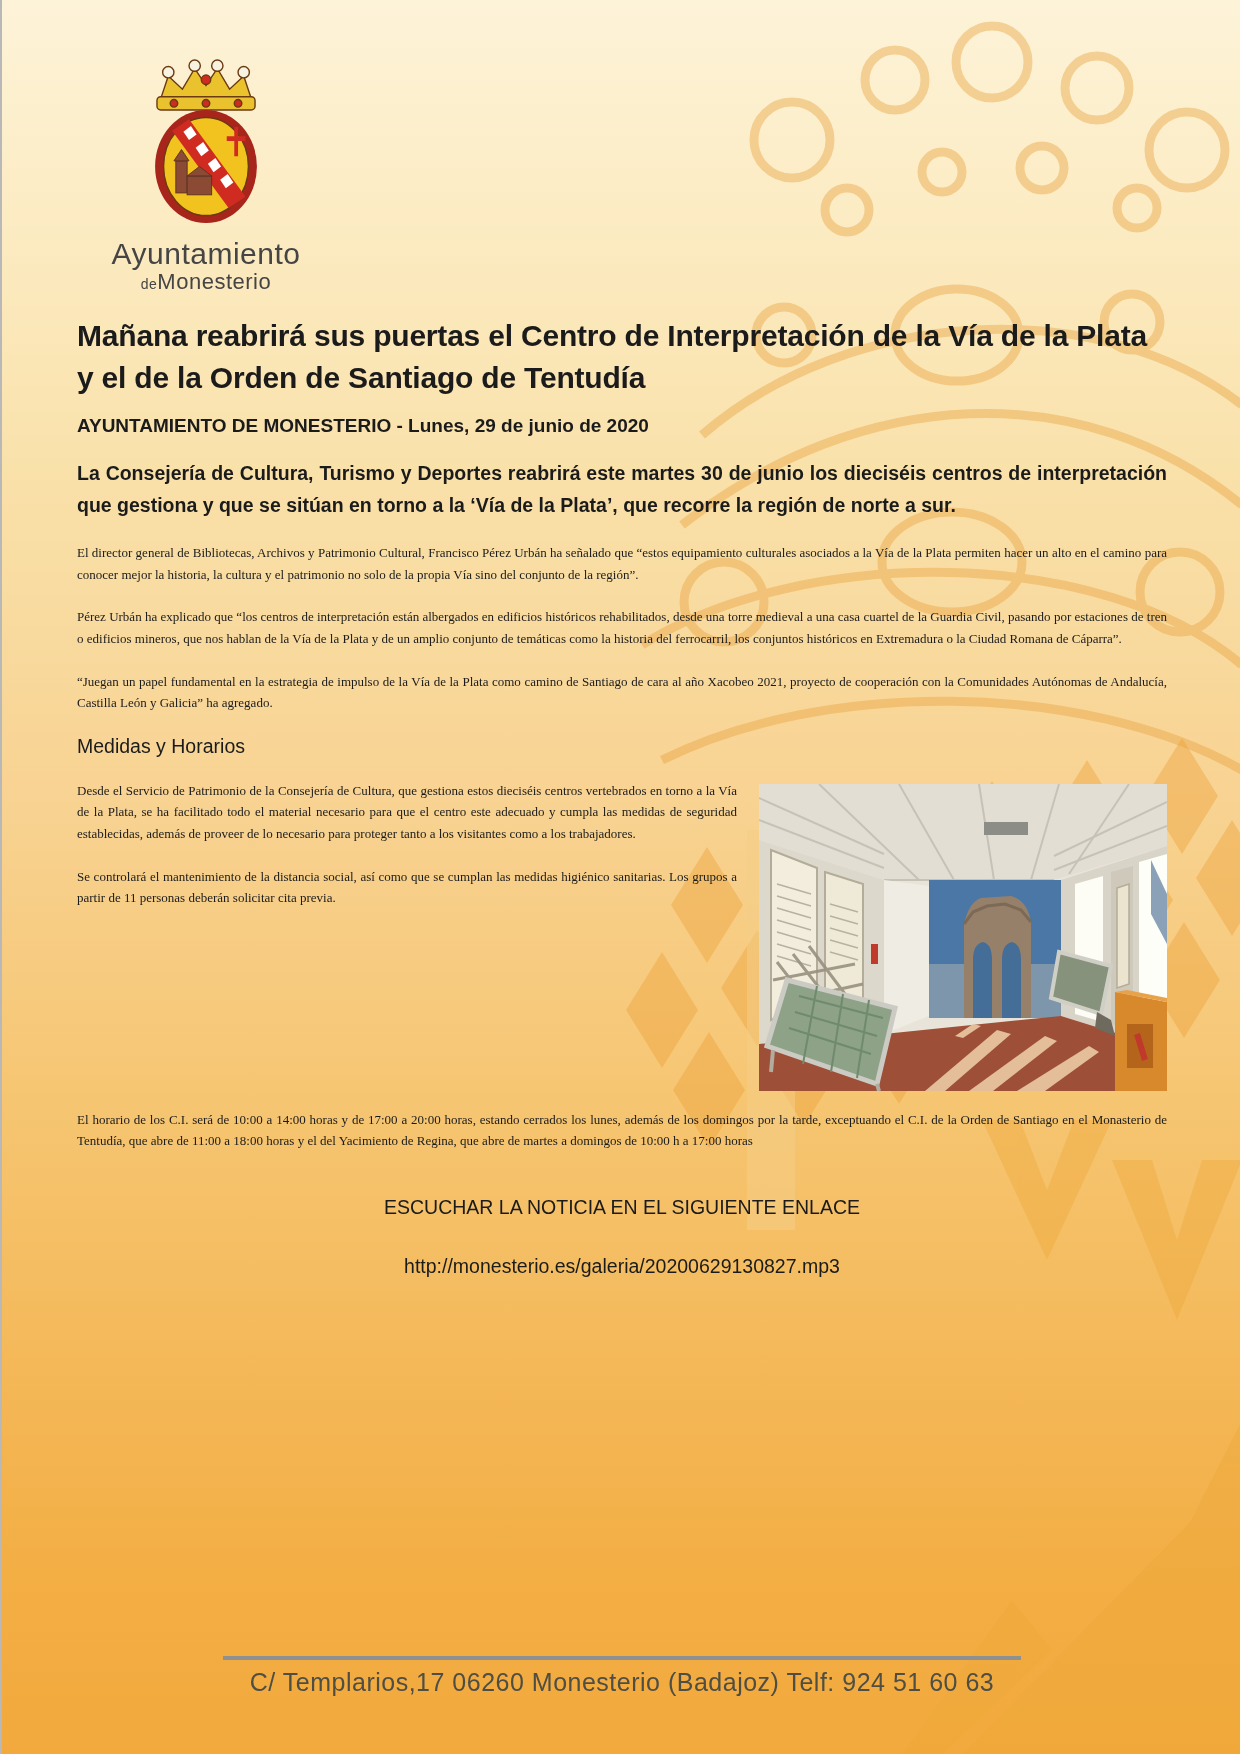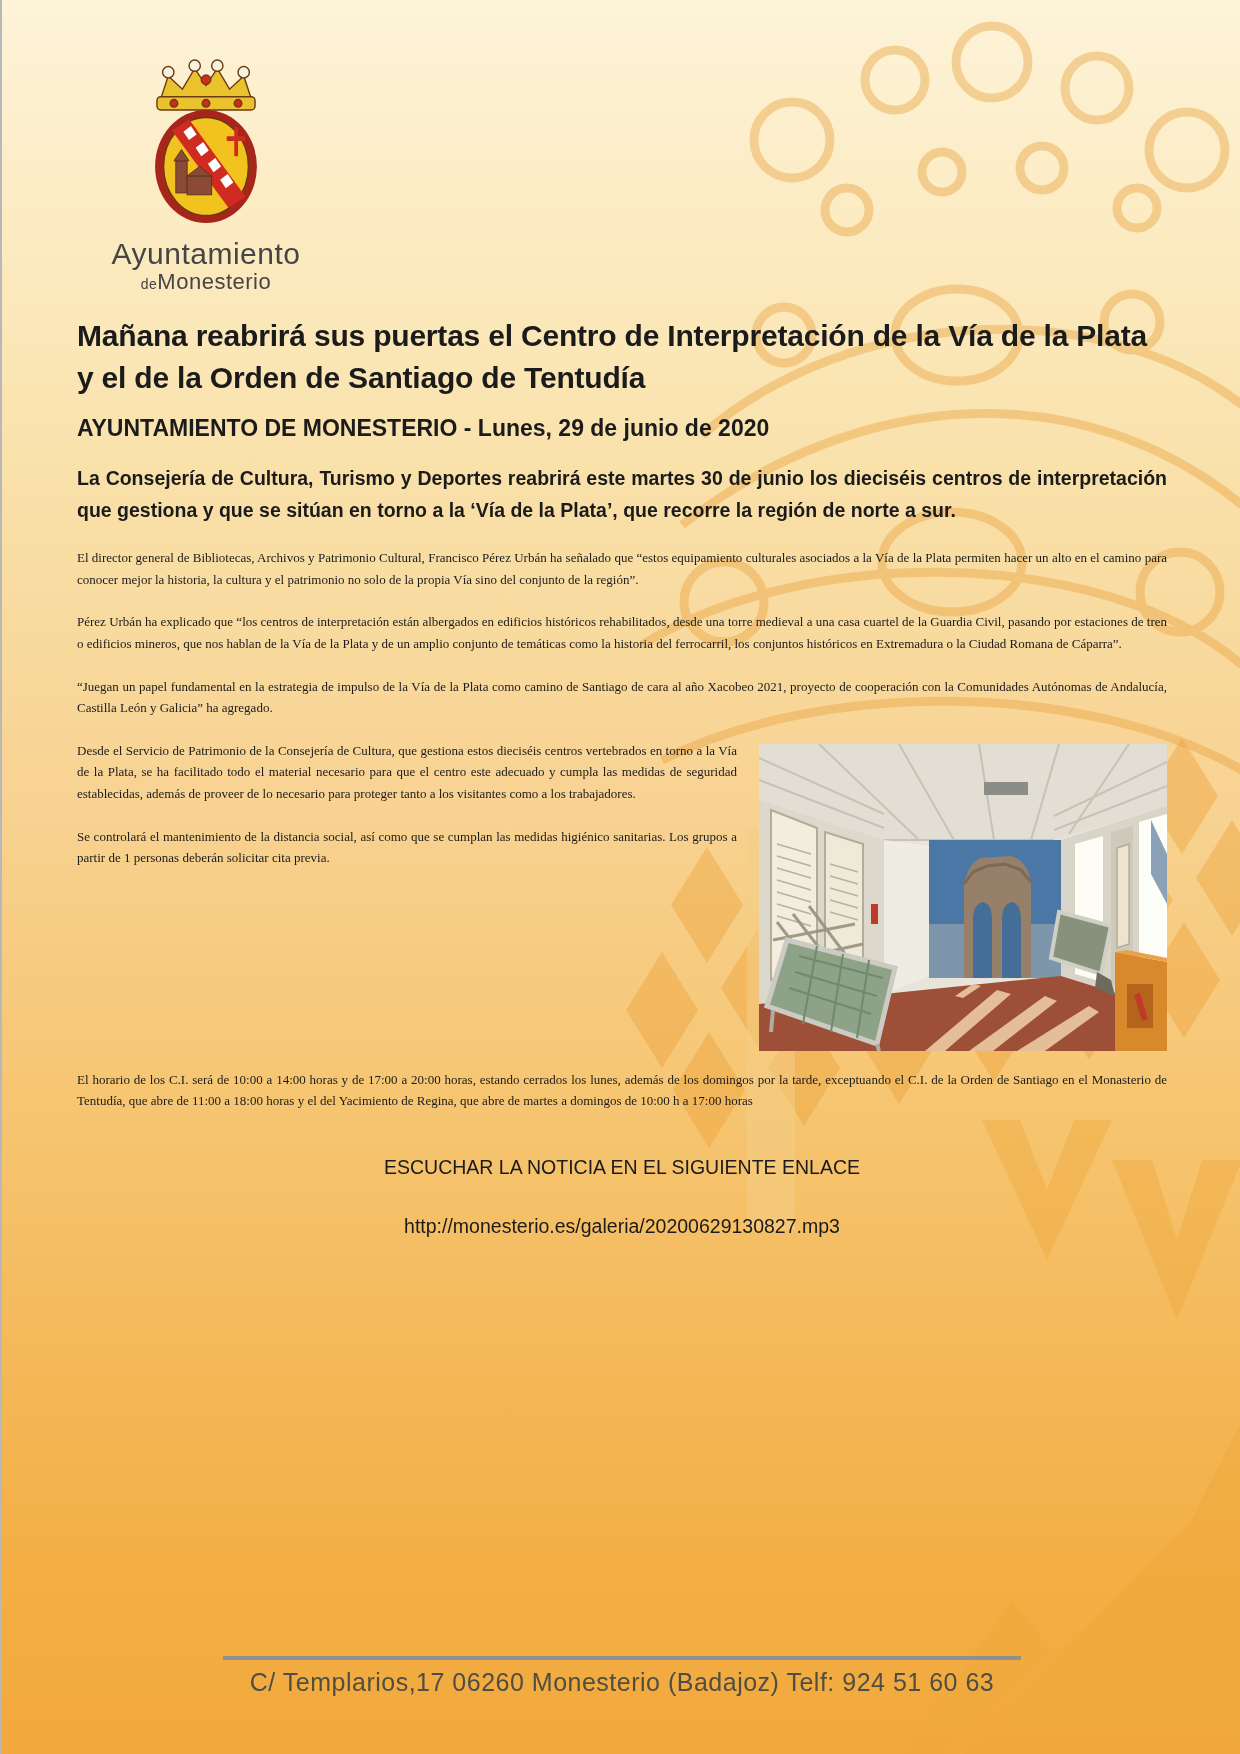--- a/index.html
+++ b/index.html
@@ -21,21 +21,21 @@
   
   .logo-block{width:230px;text-align:center;margin-left:14px;}
   .logo-caption{margin-top:6px;line-height:1.05;color:#454545;letter-spacing:.5px;}
   .logo-caption .l1{font-size:30px;}
   .logo-caption .l2{font-size:22px;}
   .logo-caption .de{font-size:14px;text-align:right;}
 
   
   .article{margin-top:22px;}
   .title{font-size:30px;font-weight:bold;line-height:1.4;letter-spacing:-.2px;margin:0 0 16px 0;}
-  .dateline{font-size:23px;font-weight:bold;margin:0 0 20px 0;}
+  .dateline{font-size:19px;font-weight:bold;margin:0 0 20px 0;}
   .lead{font-size:19.5px;font-weight:bold;line-height:1.66;text-align:justify;margin:0 0 21px 0;}
   .para{font-size:13px;line-height:1.66;text-align:justify;margin:0 0 21px 0;font-family:Liberation Serif, serif;}
   .section-heading{font-size:19.5px;font-weight:normal;margin:4px 0 22px 0;}
   .photo-figure{float:right;width:408px;height:307px;margin:4px 0 12px 22px;}
   .photo-figure svg{display:block;width:408px;height:307px;}
   .schedule{clear:both;padding-top:6px;}
 
   .listen{ text-align:center;margin-top:44px;font-size:19.5px;}
   .listen-url{margin-top:36px;font-size:19.5px;color:#1b1b1b;text-decoration:none;display:inline-block;}
 
@@ -150,20 +150,21 @@
     </div>
 
     <div class="article">
       <h1 class="title">Mañana reabrirá sus puertas el Centro de Interpretación de la Vía de la Plata y el de la Orden de Santiago de Tentudía</h1>
       <p class="dateline">AYUNTAMIENTO DE MONESTERIO - Lunes, 29 de junio de 2020</p>
       <p class="lead">La Consejería de Cultura, Turismo y Deportes reabrirá este martes 30 de junio los dieciséis centros de interpretación que gestiona y que se sitúan en torno a la ‘Vía de la Plata’, que recorre la región de norte a sur.</p>
       <p class="para">El director general de Bibliotecas, Archivos y Patrimonio Cultural, Francisco Pérez Urbán ha señalado que “estos equipamiento culturales asociados a la Vía de la Plata permiten hacer un alto en el camino para conocer mejor la historia, la cultura y el patrimonio no solo de la propia Vía sino del conjunto de la región”.</p>
       <p class="para">Pérez Urbán ha explicado que “los centros de interpretación están albergados en edificios históricos rehabilitados, desde una torre medieval a una casa cuartel de la Guardia Civil, pasando por estaciones de tren o edificios mineros, que nos hablan de la Vía de la Plata y de un amplio conjunto de temáticas como la historia del ferrocarril, los conjuntos históricos en Extremadura o la Ciudad Romana de Cáparra”.</p>
       <p class="para">“Juegan un papel fundamental en la estrategia de impulso de la Vía de la Plata como camino de Santiago de cara al año Xacobeo 2021, proyecto de cooperación con la Comunidades Autónomas de Andalucía, Castilla León y Galicia” ha agregado.</p>
 
+      <h2 class="section-heading">Medidas y Horarios</h2>
 
       <figure class="photo-figure">
         <svg viewBox="0 0 408 307" aria-hidden="true">
           <rect x="0" y="0" width="408" height="307" fill="#e8e4da"></rect>
 
           <polygon points="0,0 408,0 408,62 295,96 125,96 0,56" fill="#e2ded4"></polygon>
           <g stroke="#c6c2b6" stroke-width="2" fill="none">
             <path d="M0 14 L125 70 M408 18 L295 72"></path>
             <path d="M0 36 L125 84 M408 42 L295 86"></path>
             <path d="M60 0 L160 96 M140 0 L195 96 M220 0 L235 96 M300 0 L272 96 M370 0 L310 90"></path>
@@ -229,21 +230,21 @@
           <g>
             <polygon points="356,208 408,218 408,307 356,307" fill="#d8892b"></polygon>
             <polygon points="356,208 368,206 408,214 408,218" fill="#e8a24a"></polygon>
             <rect x="368" y="240" width="26" height="44" fill="#b5641c"></rect>
             <path d="M378 250 L386 276" stroke="#c0392b" stroke-width="6"></path>
           </g>
         </svg>
       </figure>
 
       <p class="para">Desde el Servicio de Patrimonio de la Consejería de Cultura, que gestiona estos dieciséis centros vertebrados en torno a la Vía de la Plata, se ha facilitado todo el material necesario para que el centro este adecuado y cumpla las medidas de seguridad establecidas, además de proveer de lo necesario para proteger tanto a los visitantes como a los trabajadores.</p>
-      <p class="para">Se controlará el mantenimiento de la distancia social, así como que se cumplan las medidas higiénico sanitarias. Los grupos a partir de 1 personas deberán solicitar cita previa.</p>
+      <p class="para">Se controlará el mantenimiento de la distancia social, así como que se cumplan las medidas higiénico sanitarias. Los grupos a partir de 11 personas deberán solicitar cita previa.</p>
 
       <p class="para schedule">El horario de los C.I. será de 10:00 a 14:00 horas y de 17:00 a 20:00 horas, estando cerrados los lunes, además de los domingos por la tarde, exceptuando el C.I. de la Orden de Santiago en el Monasterio de Tentudía, que abre de 11:00 a 18:00 horas y el del Yacimiento de Regina, que abre de martes a domingos de 10:00 h a 17:00 horas</p>
 
       <div class="listen">
         <div>ESCUCHAR LA NOTICIA EN EL SIGUIENTE ENLACE</div>
         <a class="listen-url" href="#">http://monesterio.es/galeria/20200629130827.mp3</a>
       </div>
     </div>
   </div>
 

